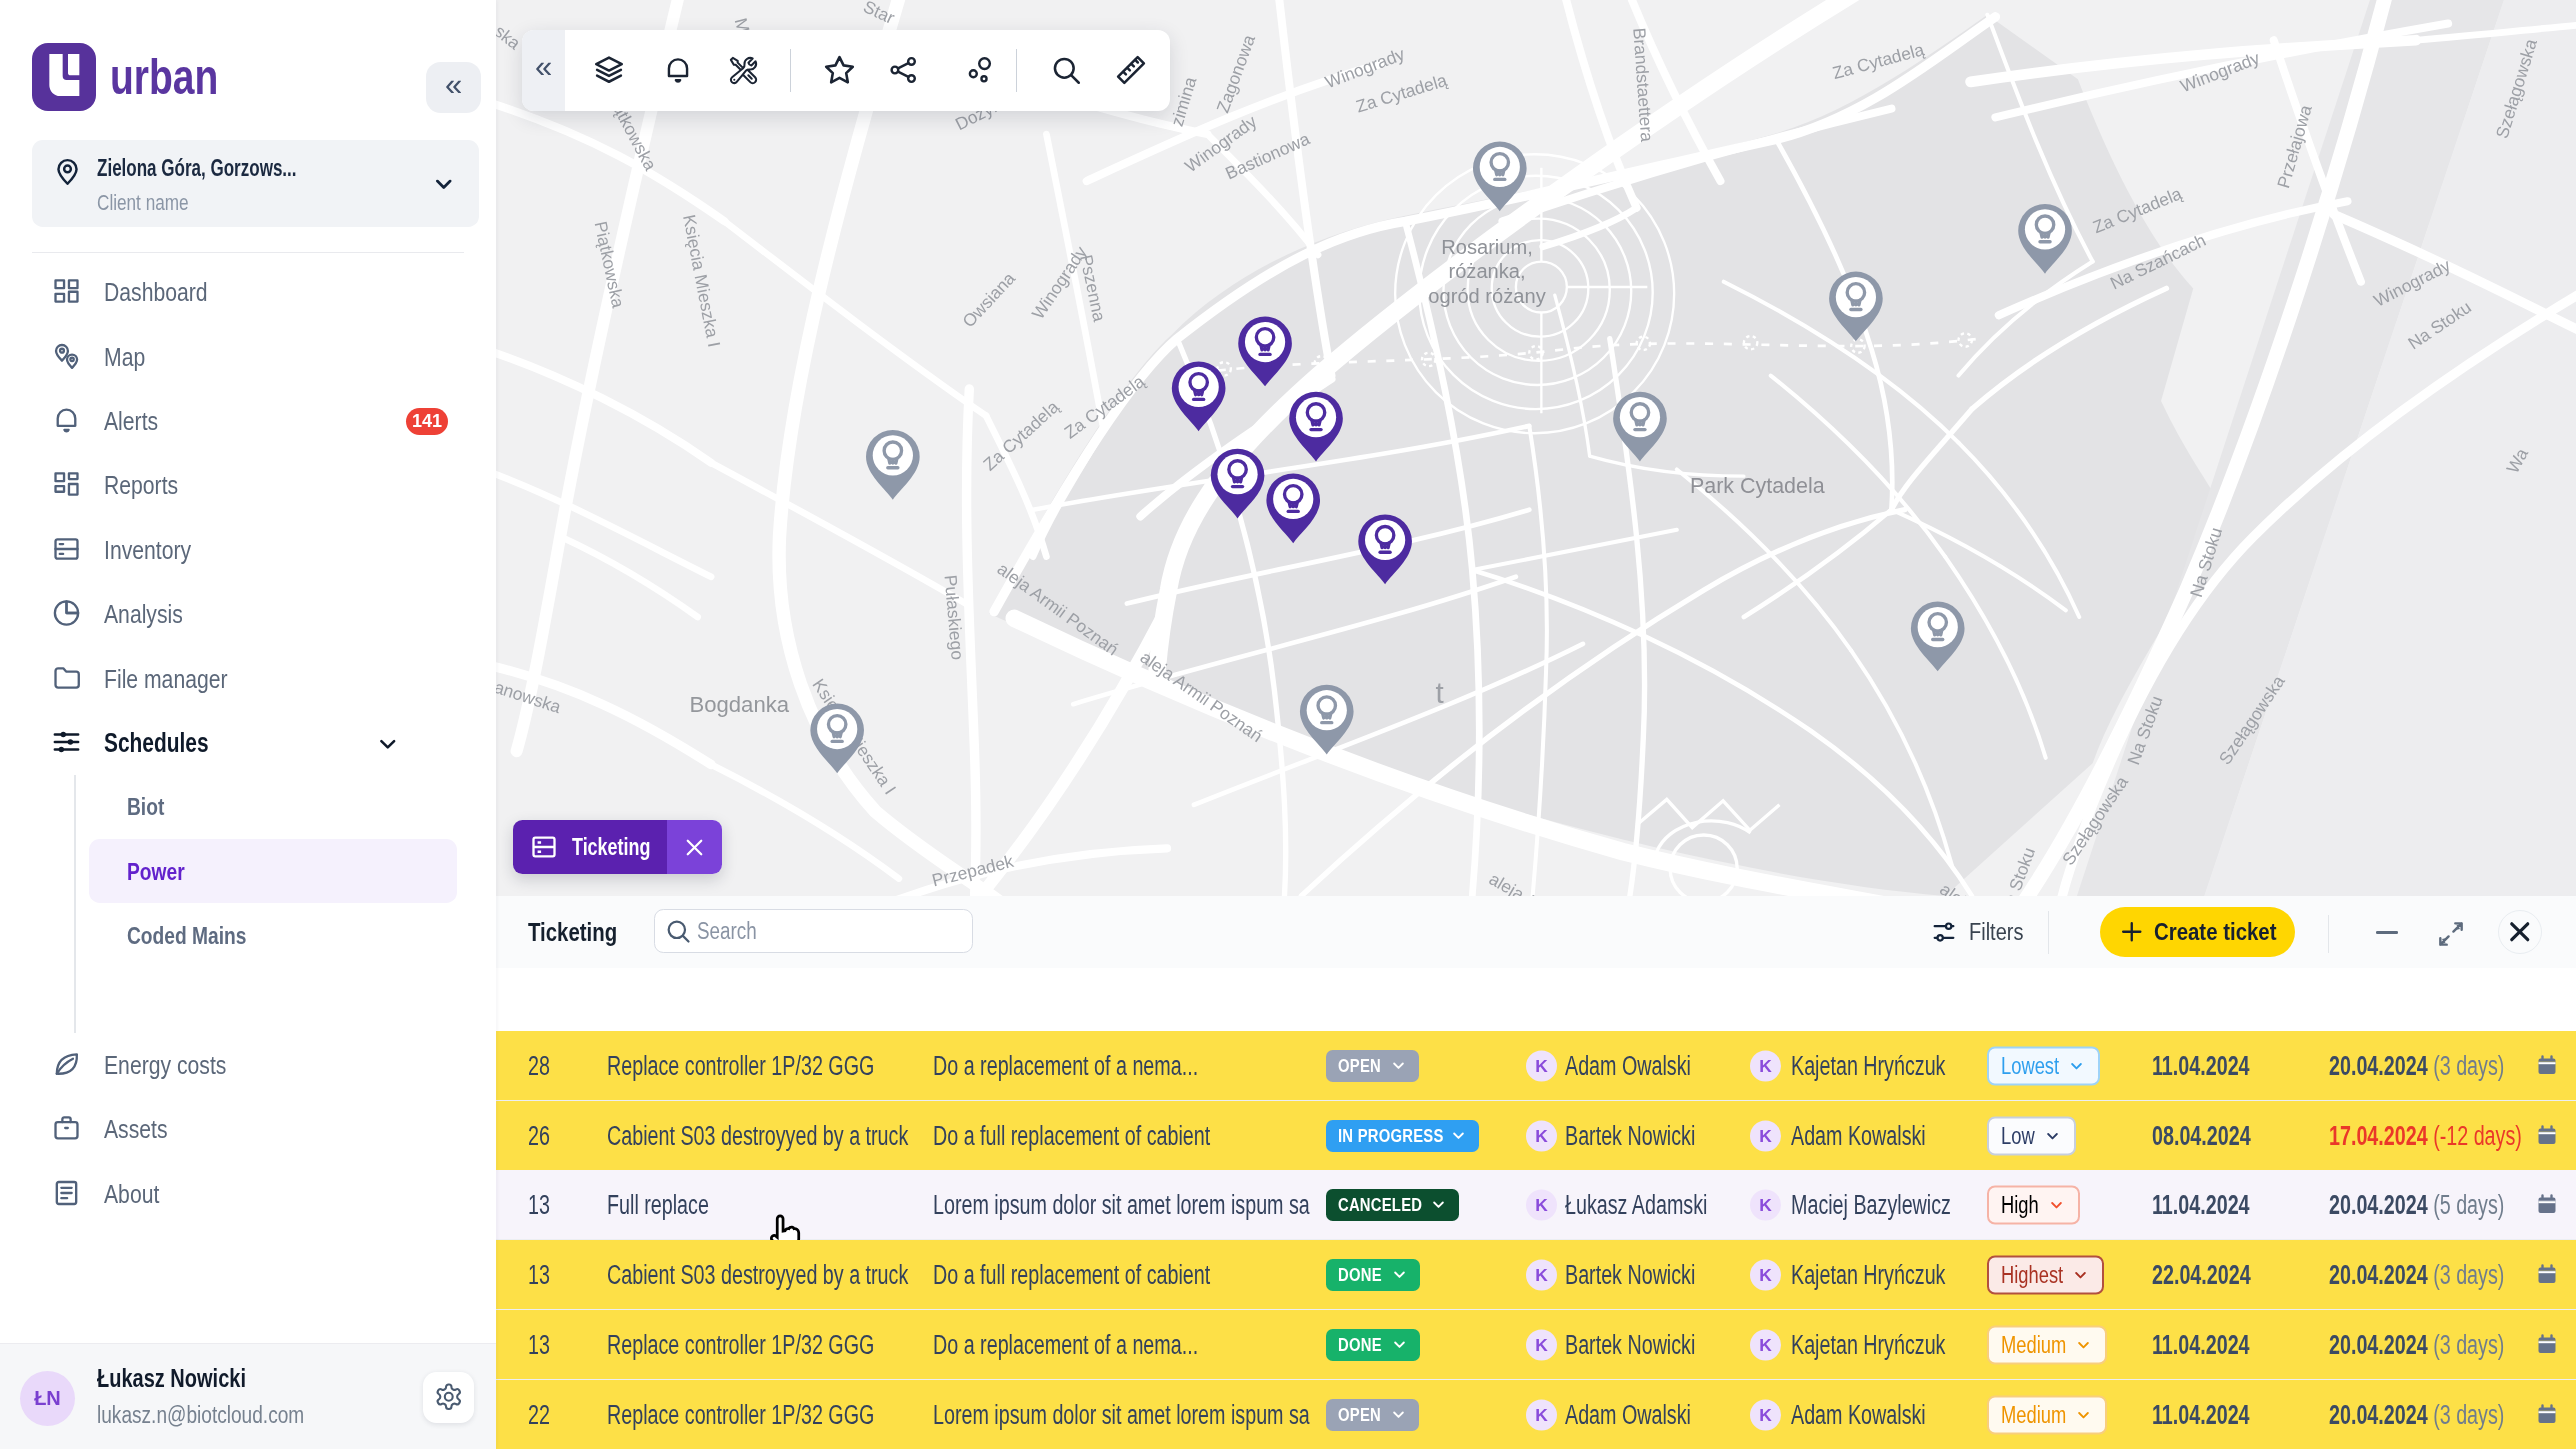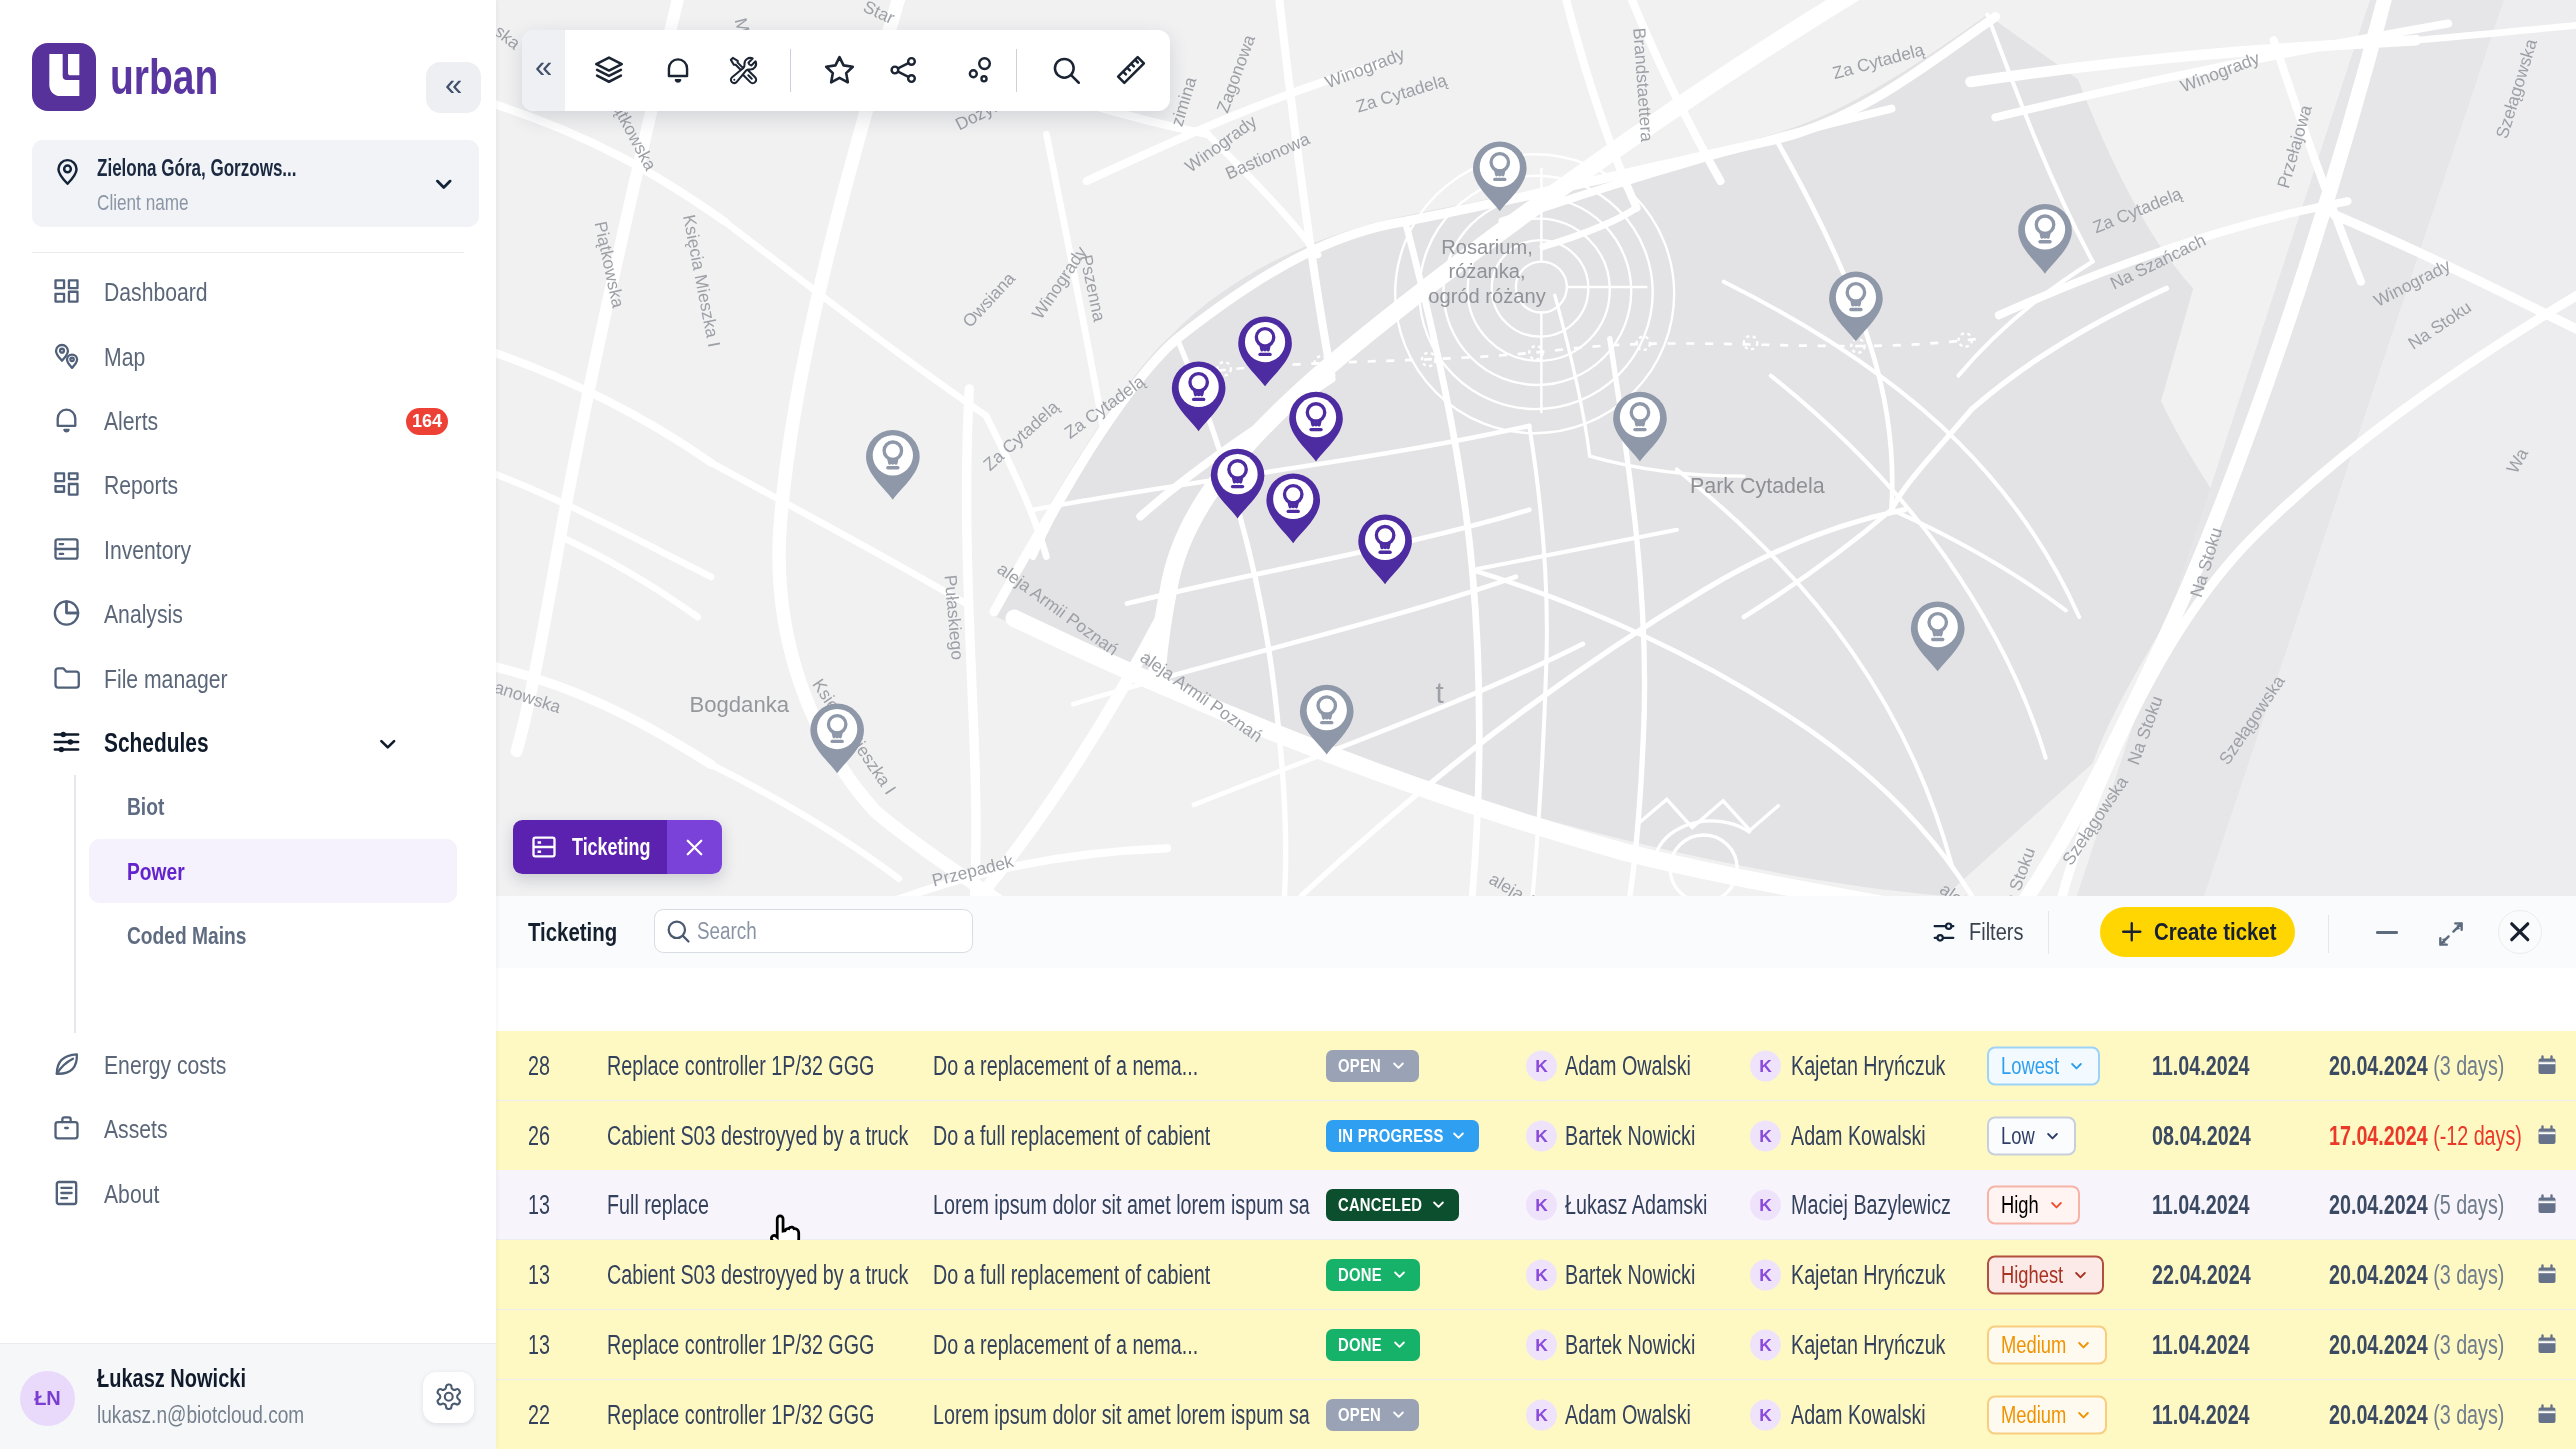--- a/index.html
+++ b/index.html
@@ -44,21 +44,21 @@
 #pfilters{position:absolute;left:1434px;top:0;height:72px;display:flex;align-items:center;gap:10.7px}
 #pfilters span{font-size:23.5px;color:#39434f;font-weight:500;display:inline-block;transform:scaleX(.85);transform-origin:0 50%}
 #pdiv{position:absolute;left:1552px;top:14.8px;width:1.3px;height:43px;background:#e3e6ea}
 #createbtn{position:absolute;left:1604px;top:10.7px;width:195px;height:50px;border-radius:25px;background:#ffd601;display:flex;align-items:center;justify-content:center;gap:6.7px}
 #createbtn span{font-size:24px;font-weight:700;color:#172030;display:inline-block;width:124px;white-space:nowrap;transform:scaleX(.85);transform-origin:0 50%}
 #minbtn{position:absolute;left:1880px;top:35px;width:21.5px;height:3.4px;background:#5d6b7d;border-radius:1.3px}
 #expbtn{position:absolute;left:1939px;top:21.5px}
 #closebtn{position:absolute;left:2002px;top:14px;width:44px;height:44px;border-radius:50%;border:1.3px solid #e9edf1;display:flex;align-items:center;justify-content:center}
 #thead{position:absolute;left:0;top:72px;width:2080px;height:62px;background:#e8e9ee}
 #thead span{font-size:24px;font-weight:700;color:#1b2433;position:absolute;top:50%;transform:translateY(-50%) scaleX(.76);transform-origin:0 50%;white-space:nowrap}
-.trow{position:absolute;left:0;width:2080px;height:70px;border-bottom:1.3px solid #eceef2;background:#fef9c3}
+.trow{position:absolute;left:0;width:2080px;height:70px;border-bottom:1.3px solid #eceef2;background:#fde047}
 .trow.hl{background:#f7f4fb}
 .cell{position:absolute;top:50%;transform:translateY(-50%) scaleX(.73);transform-origin:0 50%;font-size:27px;color:#33415c;white-space:nowrap}
 .badge{position:absolute;top:50%;transform:translateY(-50%);height:32px;border-radius:6.7px;display:flex;align-items:center;padding:0 10.7px 0 12px;gap:8px}
 .badge b{color:#fff;font-size:19px;font-weight:700;letter-spacing:0.3px;display:inline-block;white-space:nowrap;transform:scaleX(.78);transform-origin:0 50%}
 .av{position:absolute;top:50%;transform:translateY(-50%);width:31px;height:31px;border-radius:50%;background:#efe3fc;color:#8a4bdb;font-weight:700;font-size:17.4px;display:flex;align-items:center;justify-content:center}
 .prio{position:absolute;top:50%;transform:translateY(-50%);height:39px;border-radius:8px;border:2px solid;display:flex;align-items:center;padding:0 12px;gap:8px;font-size:23.5px;font-weight:500}
 .prio em{font-style:normal;display:inline-block;white-space:nowrap;transform:scaleX(.78);transform-origin:0 50%}
 .dt{font-weight:700;color:#3b4a63}
 .dim{font-weight:400;color:#707d8d}
 .red{color:#ea3829!important}
@@ -733,21 +733,21 @@
           </svg></span>
         <span class="tx">Assets</span>
       </div>
 <div class="mi" style="top:1162px">
         <span class="ic"><svg width="31" height="31" viewBox="0 0 24 24" fill="none">
             <rect x="4.5" y="3.5" width="15" height="17" rx="1.5" stroke="#51617a" stroke-width="1.8" stroke-linecap="round" stroke-linejoin="round"></rect>
             <path d="M8 8h8M8 12h8M8 16h4.5" stroke="#51617a" stroke-width="1.8" stroke-linecap="round" stroke-linejoin="round"></path>
           </svg></span>
         <span class="tx">About</span>
       </div>
-    <div id="badge">164</div>
+    <div id="badge">141</div>
     <div id="userbar">
       <div id="avatar">ŁN</div>
       <div id="uname">Łukasz Nowicki</div>
       <div id="umail">lukasz.n@biotcloud.com</div>
       <div id="gearbtn">
           <svg width="29.5" height="29.5" viewBox="0 0 24 24" fill="none">
             <path d="M12.22 2h-.44a2 2 0 0 0-2 2v.18a2 2 0 0 1-1 1.73l-.43.25a2 2 0 0 1-2 0l-.15-.08a2 2 0 0 0-2.73.73l-.22.38a2 2 0 0 0 .73 2.73l.15.1a2 2 0 0 1 1 1.72v.51a2 2 0 0 1-1 1.74l-.15.09a2 2 0 0 0-.73 2.73l.22.38a2 2 0 0 0 2.73.73l.15-.08a2 2 0 0 1 2 0l.43.25a2 2 0 0 1 1 1.73V20a2 2 0 0 0 2 2h.44a2 2 0 0 0 2-2v-.18a2 2 0 0 1 1-1.73l.43-.25a2 2 0 0 1 2 0l.15.08a2 2 0 0 0 2.73-.73l.22-.39a2 2 0 0 0-.73-2.73l-.15-.08a2 2 0 0 1-1-1.74v-.5a2 2 0 0 1 1-1.74l.15-.09a2 2 0 0 0 .73-2.73l-.22-.38a2 2 0 0 0-2.73-.73l-.15.08a2 2 0 0 1-2 0l-.43-.25a2 2 0 0 1-1-1.73V4a2 2 0 0 0-2-2z" stroke="#495a70" stroke-width="1.7" stroke-linecap="round" stroke-linejoin="round"></path>
             <circle cx="12" cy="12" r="3.2" stroke="#495a70" stroke-width="1.7"></circle>
           </svg>
         </div>

